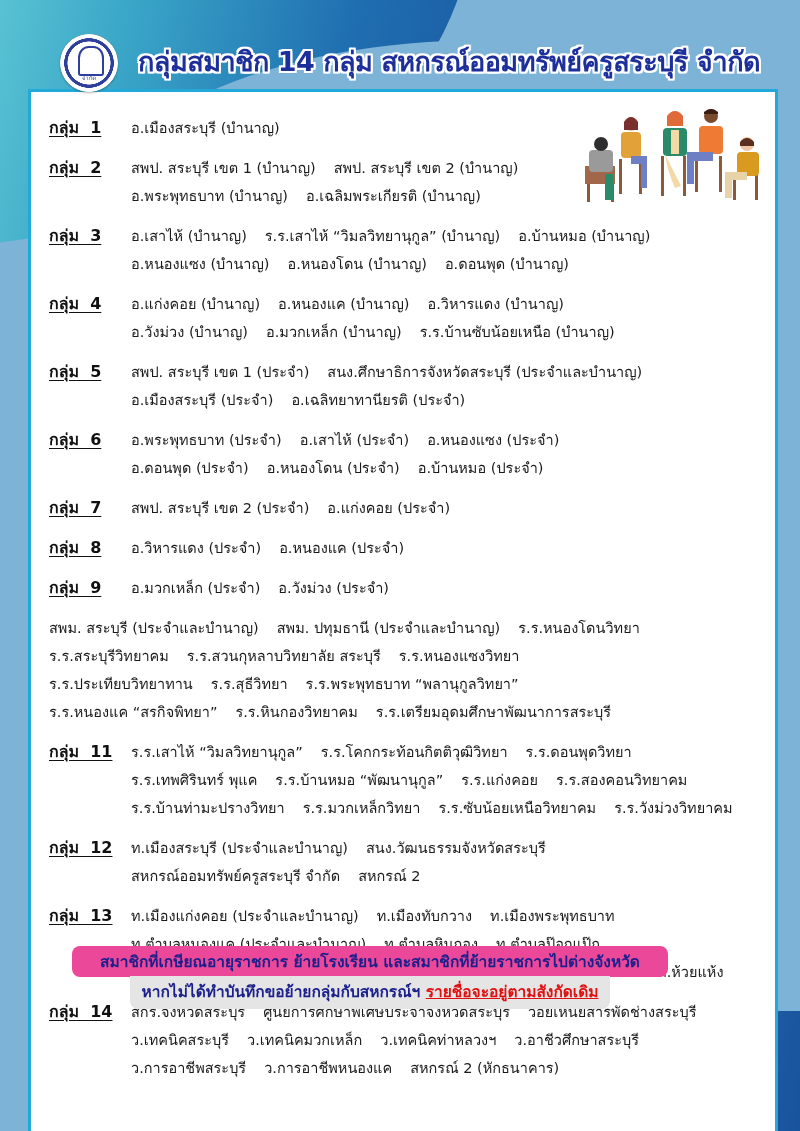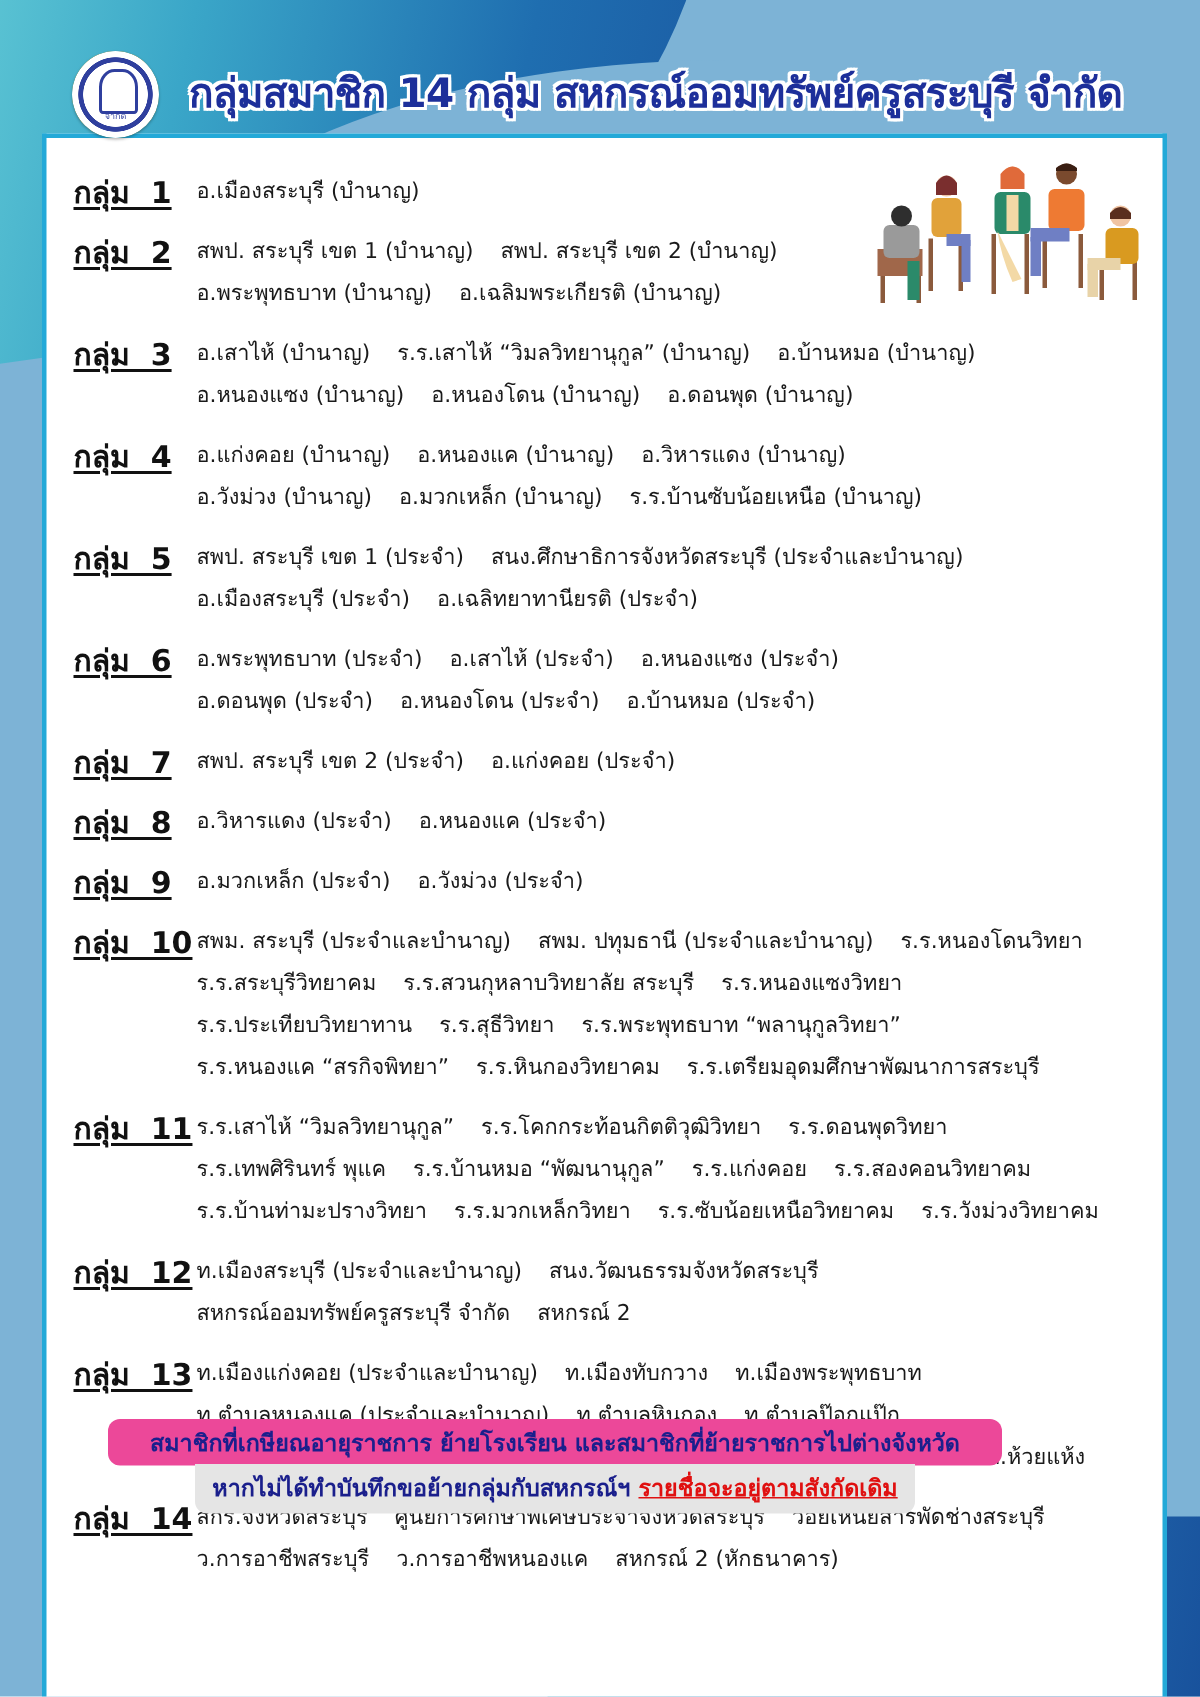--- a/index.html
+++ b/index.html
@@ -20,21 +20,21 @@
     background: #7db3d6; border-radius: 55% 0 0 0 / 70% 0 0 0;
     z-index: 0;
   }
   .swoosh-bottom {
     position: absolute; right: -80px; bottom: -120px; width: 560px; height: 240px;
     border-radius: 60% 0 0 0 / 100% 0 0 0;
     background: linear-gradient(100deg, #5cc4d8 0%, #2d7dbb 45%, #0f3f8f 100%);
     z-index: 1;
   }
   .header {
-    position: absolute; left: 0; top: 0; width: 710px; height: 90px; z-index: 3;
+    position: absolute; left: 12px; top: 0; width: 710px; height: 90px; z-index: 3;
   }
   .logo {
     position: absolute; left: 48px; top: 34px; width: 58px; height: 58px;
     border-radius: 50%;
     background: radial-gradient(circle, #ffffff 0 52%, #2f3f9e 53% 60%, #ffffff 61% 70%, #c9a24a 71% 100%);
     box-shadow: 0 1px 2px rgba(0,0,0,.3);
   }
   .logo-inner {
     position: absolute; left: 18px; top: 12px; width: 22px; height: 26px;
     border: 2px solid #2f3f9e; border-radius: 40% 40% 10% 10%;
@@ -55,21 +55,21 @@
     position: absolute; left: 28px; top: 89px; width: 744px; height: 1050px;
     background: #ffffff; border: 3px solid #23a9d8; border-bottom: none;
     border-radius: 0 0 0 0; z-index: 2;
   }
   .illustration {
     position: absolute; right: 10px; top: 12px; width: 190px; height: 100px;
   }
   .groups { position: absolute; left: 18px; top: 22px; width: 720px; }
   .group { display: flex; margin-bottom: 12px; }
   .group-label {
-    width: 82px; flex: none; font-weight: bold; font-size: 20px; color: #111;
+    width: 82px; flex: none; font-weight: bold; font-size: 16px; color: #111;
     text-decoration: underline; text-underline-offset: 3px; line-height: 28px;
     white-space: pre;
   }
   .group-lines { flex: 1; }
   .line { display: flex; font-size: 14.5px; color: #1a1a1a; line-height: 28px; white-space: nowrap; }
   .item { margin-right: 18px; }
   .notice {
     position: absolute; left: 50px; top: 946px; width: 640px; z-index: 3;
     text-align: center;
   }
@@ -242,21 +242,20 @@
       <div class="group">
         <div class="group-label">กลุ่ม  9</div>
         <div class="group-lines">
           <div class="line">
             <span class="item">อ.มวกเหล็ก (ประจำ)</span>
             <span class="item">อ.วังม่วง (ประจำ)</span>
           </div>
         </div>
       </div>
       <div class="group">
-        <div class="group-label">กลุ่ม  10</div>
         <div class="group-lines">
           <div class="line">
             <span class="item">สพม. สระบุรี (ประจำและบำนาญ)</span>
             <span class="item">สพม. ปทุมธานี (ประจำและบำนาญ)</span>
             <span class="item">ร.ร.หนองโดนวิทยา</span>
           </div>
           <div class="line">
             <span class="item">ร.ร.สระบุรีวิทยาคม</span>
             <span class="item">ร.ร.สวนกุหลาบวิทยาลัย สระบุรี</span>
             <span class="item">ร.ร.หนองแซงวิทยา</span>
@@ -331,20 +330,26 @@
       </div>
       <div class="group">
         <div class="group-label">กลุ่ม  14</div>
         <div class="group-lines">
           <div class="line">
             <span class="item">สกร.จังหวัดสระบุรี</span>
             <span class="item">ศูนย์การศึกษาพิเศษประจำจังหวัดสระบุรี</span>
             <span class="item">วิอยเหนัยสารพัดช่างสระบุรี</span>
           </div>
           <div class="line">
+            <span class="item">ว.เทคนิคสระบุรี</span>
+            <span class="item">ว.เทคนิคมวกเหล็ก</span>
+            <span class="item">ว.เทคนิคท่าหลวงฯ</span>
+            <span class="item">ว.อาชีวศึกษาสระบุรี</span>
+          </div>
+          <div class="line">
             <span class="item">ว.การอาชีพสระบุรี</span>
             <span class="item">ว.การอาชีพหนองแค</span>
             <span class="item">สหกรณ์ 2 (หักธนาคาร)</span>
           </div>
         </div>
       </div>
     </div>
 </div>
 
 <div class="notice">

